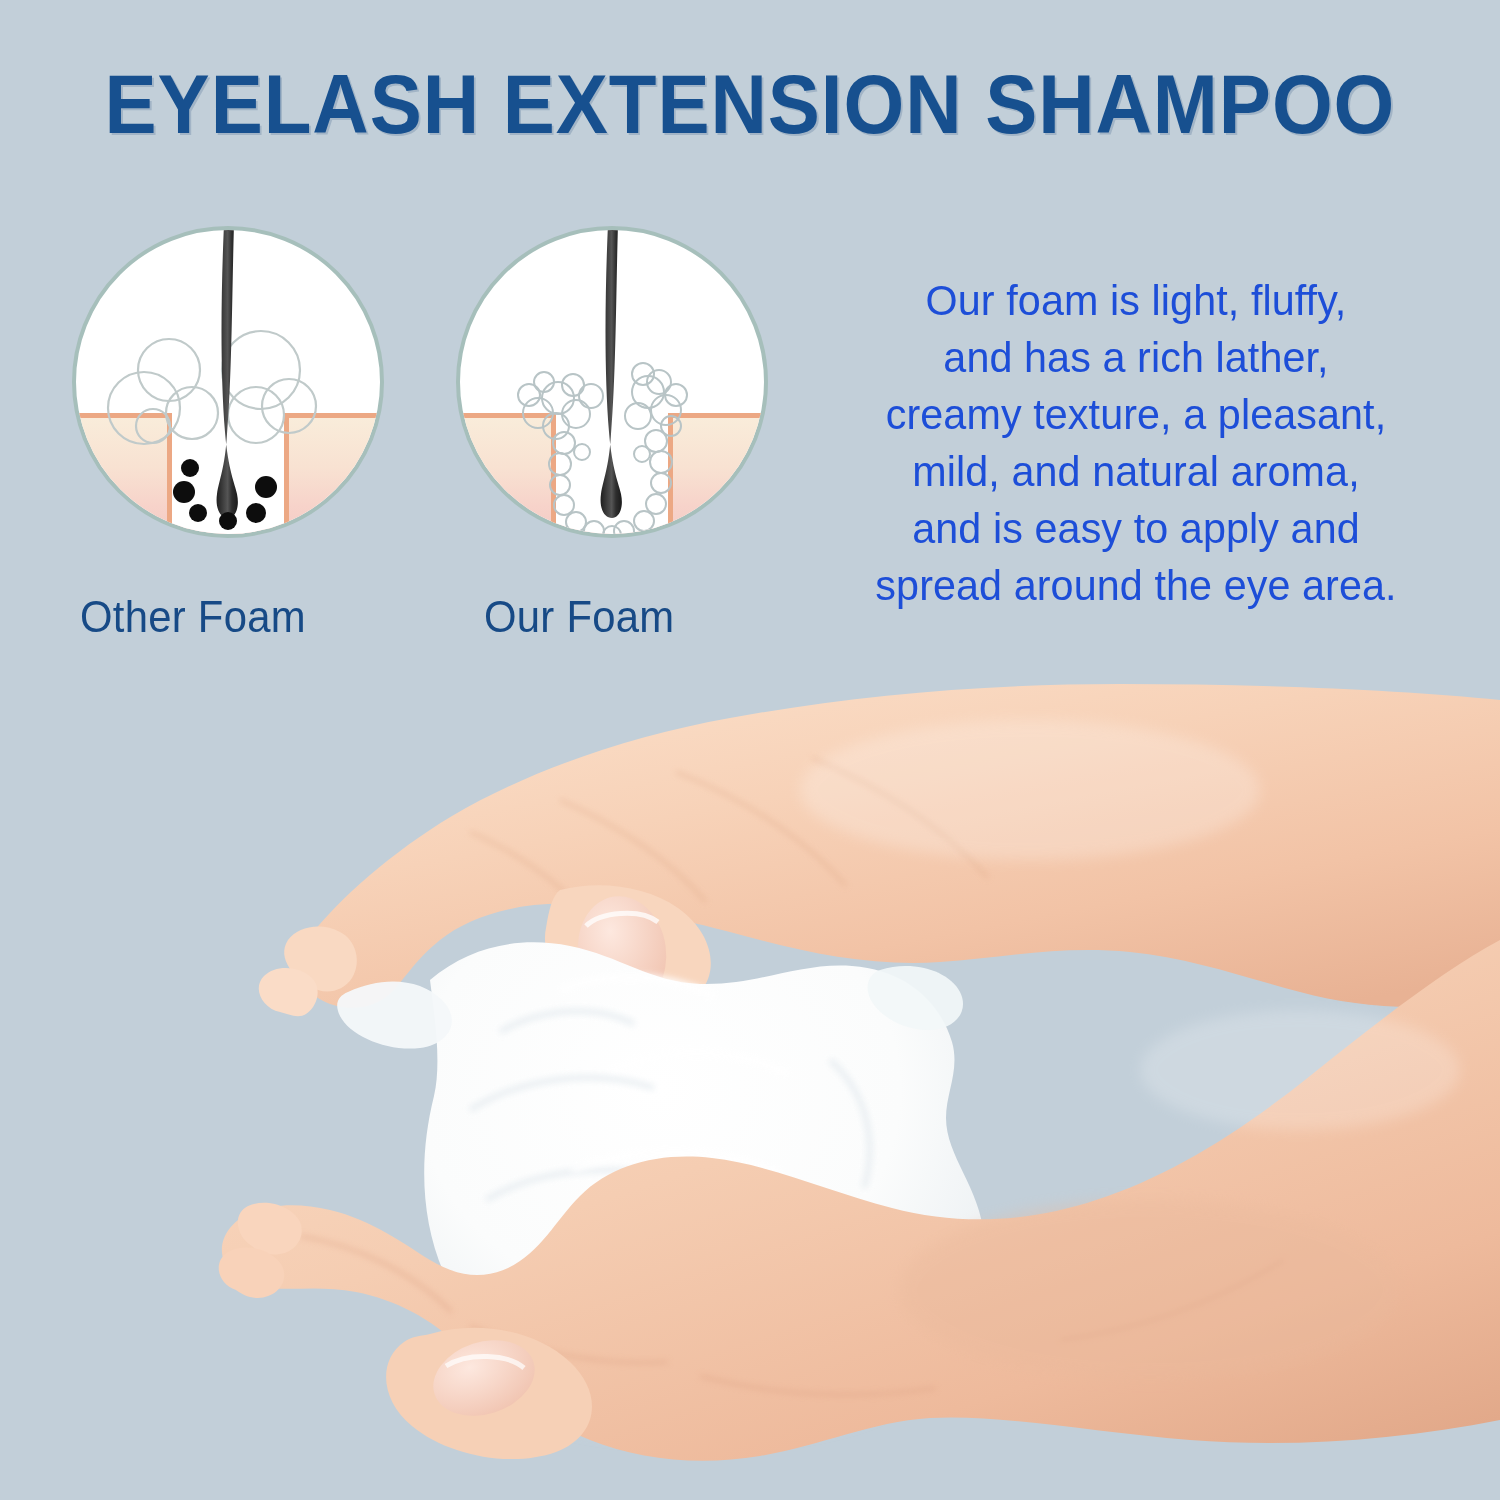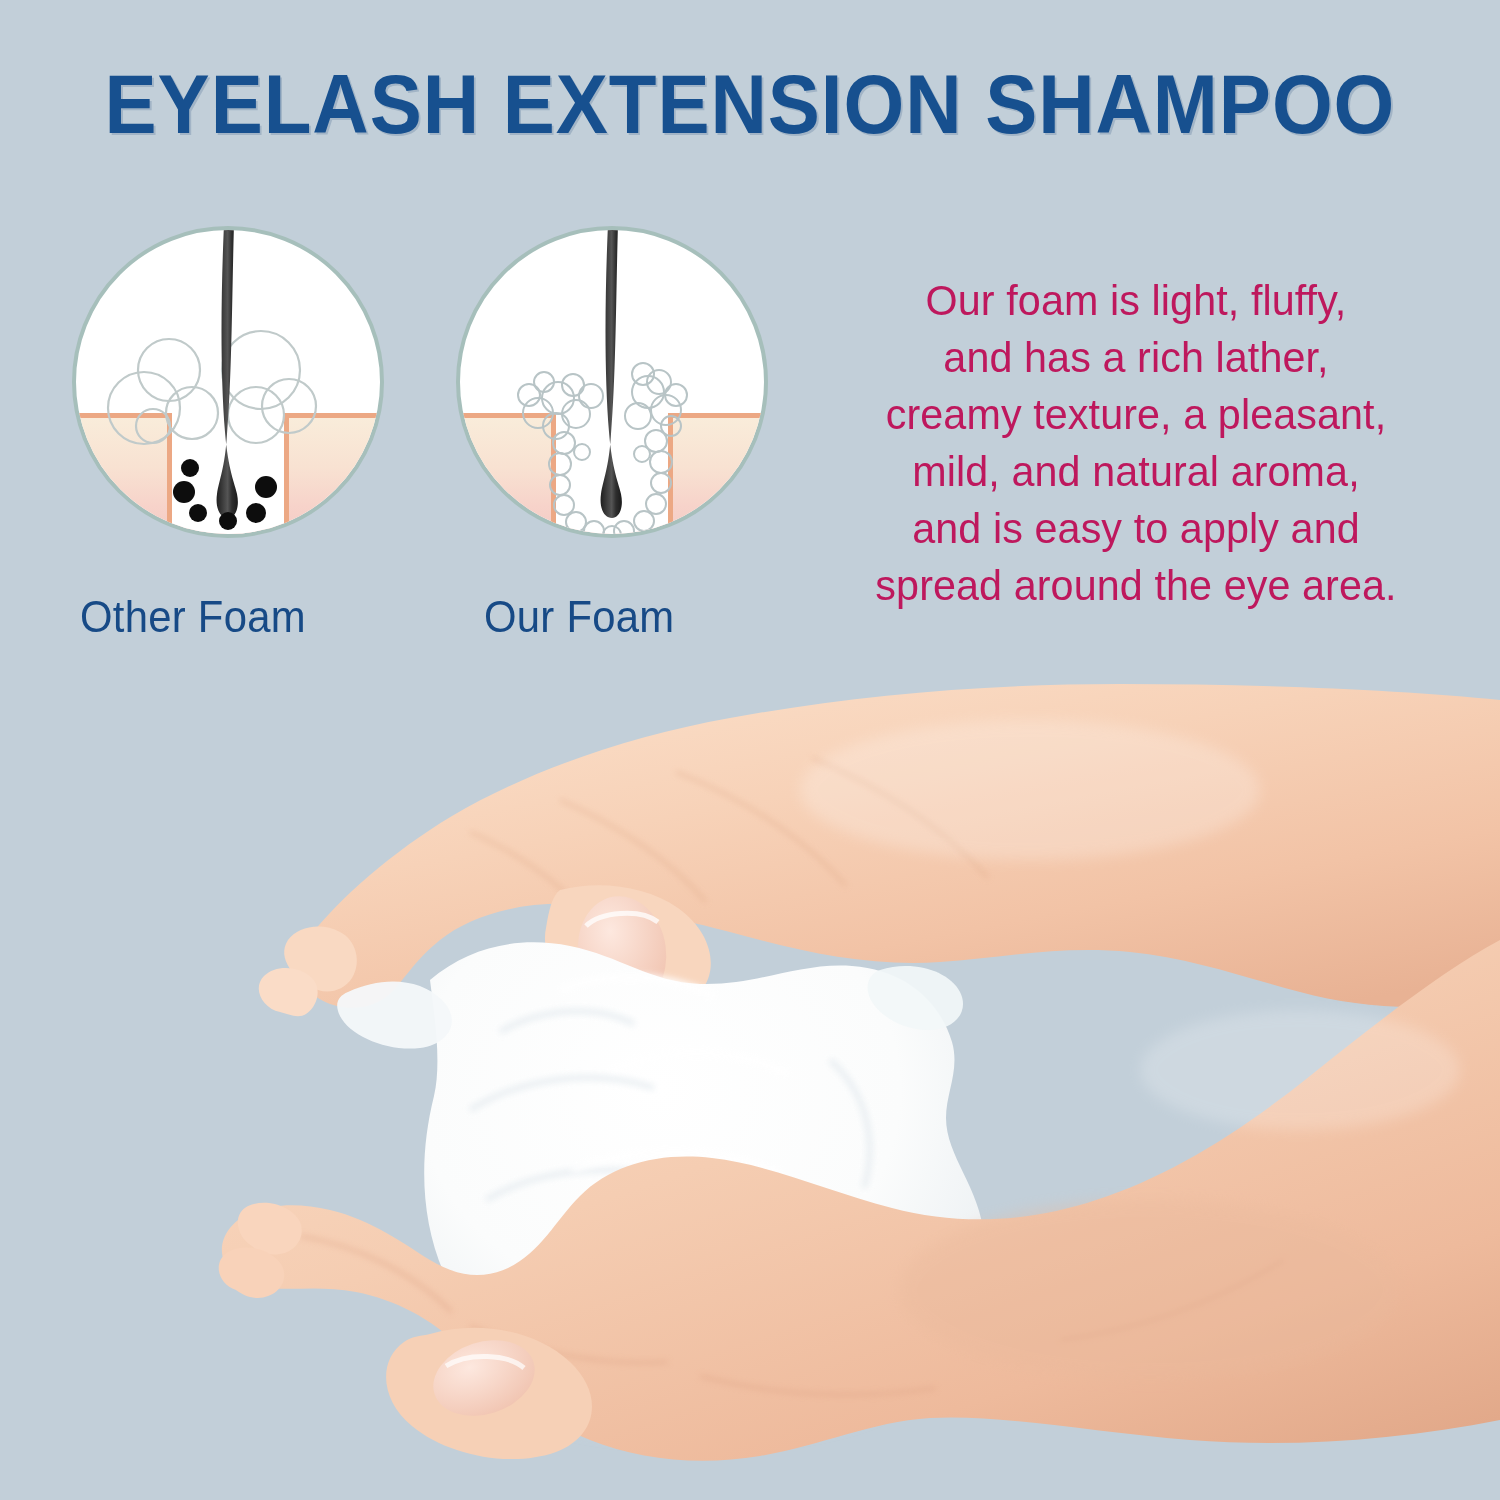--- a/index.html
+++ b/index.html
@@ -86,21 +86,21 @@
     transform-origin:left center;
   }
   #caption-other{ left:80px; top:592px; }
   #caption-our  { left:484px; top:592px; }
 
   
   .body-copy{
     position:absolute;
     left:800px; top:272px; width:672px;
     text-align:center;
-    color:#be185d;
+    color:#1d4ed8;
     font-size:43px;
     line-height:57px;
     font-weight:400;
     letter-spacing:.1px;
   }
   .body-copy .ln{ display:block; transform:scaleX(0.96); }
 
   
   .photo{
     position:absolute;

